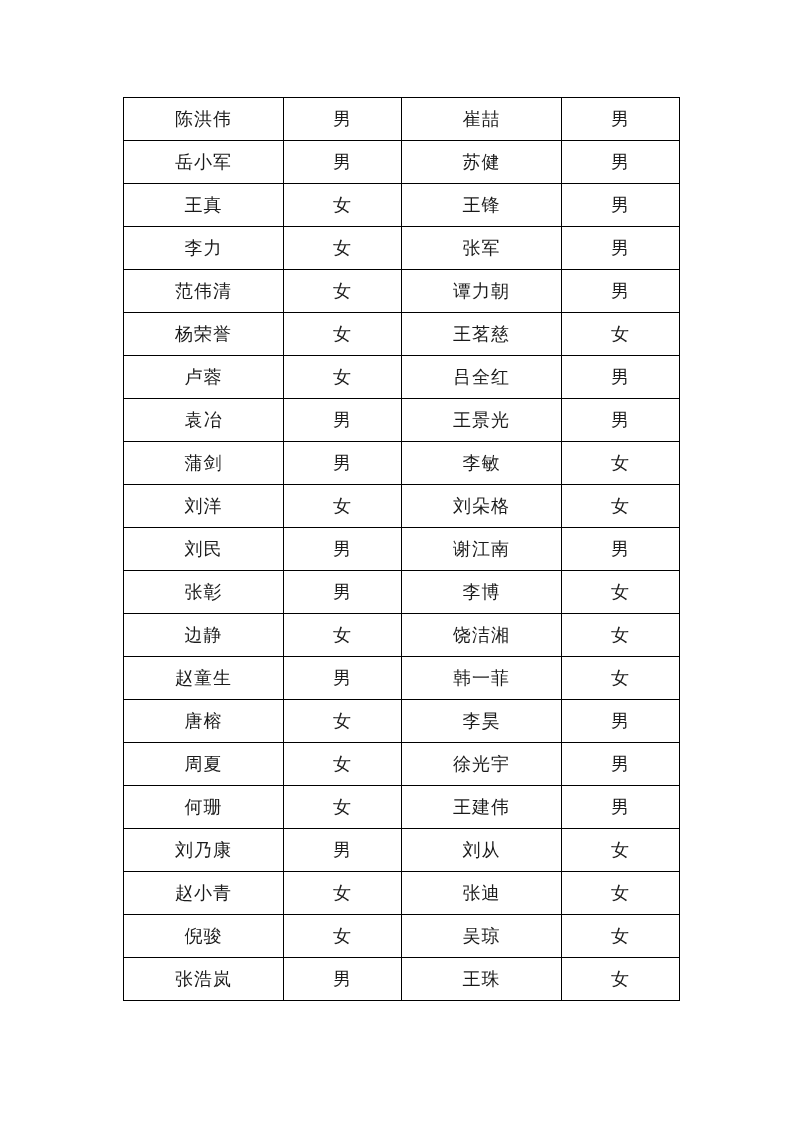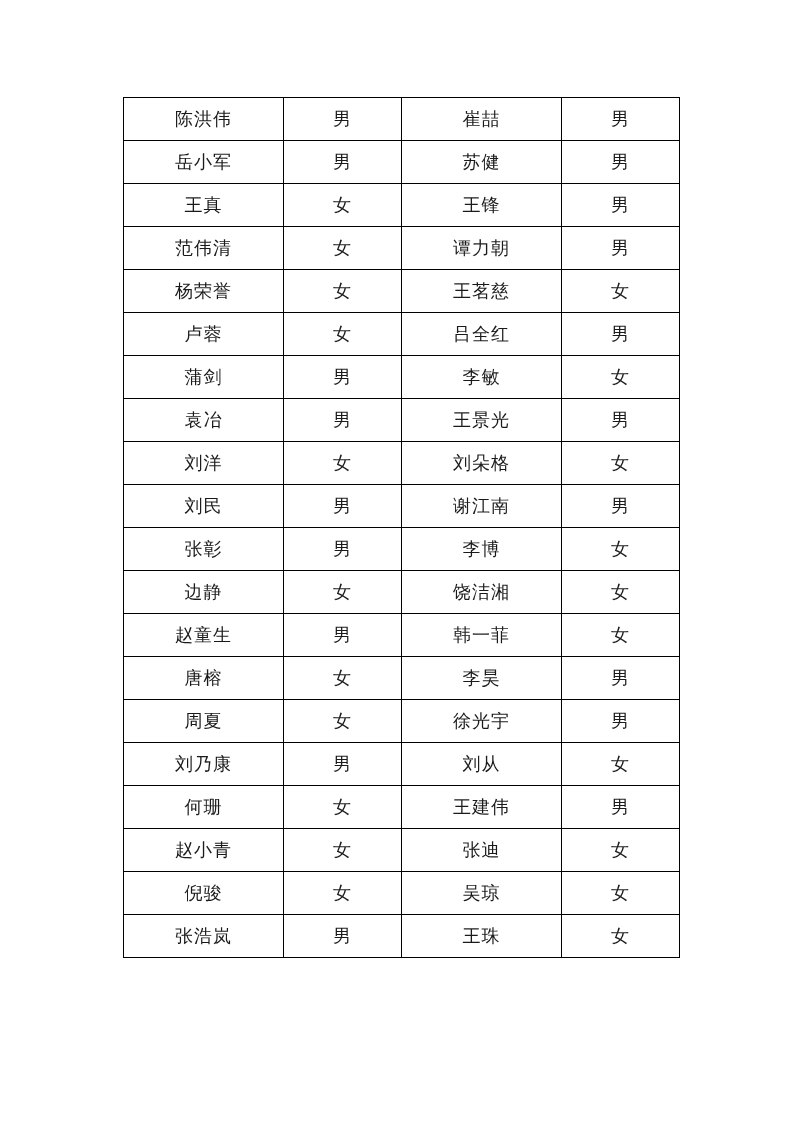--- a/index.html
+++ b/index.html
@@ -75,48 +75,54 @@
             <td>苏健</td>
             <td>男</td>
           </tr>
           <tr>
             <td>王真</td>
             <td>女</td>
             <td>王锋</td>
             <td>男</td>
           </tr>
           <tr>
+            <td>李力</td>
+            <td>女</td>
+            <td>张军</td>
+            <td>男</td>
+          </tr>
+          <tr>
             <td>范伟清</td>
             <td>女</td>
             <td>谭力朝</td>
             <td>男</td>
           </tr>
           <tr>
             <td>杨荣誉</td>
             <td>女</td>
             <td>王茗慈</td>
             <td>女</td>
           </tr>
           <tr>
             <td>卢蓉</td>
             <td>女</td>
             <td>吕全红</td>
             <td>男</td>
           </tr>
           <tr>
+            <td>袁冶</td>
+            <td>男</td>
+            <td>王景光</td>
+            <td>男</td>
+          </tr>
+          <tr>
             <td>蒲剑</td>
             <td>男</td>
             <td>李敏</td>
             <td>女</td>
-          </tr>
-          <tr>
-            <td>袁冶</td>
-            <td>男</td>
-            <td>王景光</td>
-            <td>男</td>
           </tr>
           <tr>
             <td>刘洋</td>
             <td>女</td>
             <td>刘朵格</td>
             <td>女</td>
           </tr>
           <tr>
             <td>刘民</td>
             <td>男</td>
@@ -147,30 +153,30 @@
             <td>李昊</td>
             <td>男</td>
           </tr>
           <tr>
             <td>周夏</td>
             <td>女</td>
             <td>徐光宇</td>
             <td>男</td>
           </tr>
           <tr>
+            <td>何珊</td>
+            <td>女</td>
+            <td>王建伟</td>
+            <td>男</td>
+          </tr>
+          <tr>
             <td>刘乃康</td>
             <td>男</td>
             <td>刘从</td>
             <td>女</td>
-          </tr>
-          <tr>
-            <td>何珊</td>
-            <td>女</td>
-            <td>王建伟</td>
-            <td>男</td>
           </tr>
           <tr>
             <td>赵小青</td>
             <td>女</td>
             <td>张迪</td>
             <td>女</td>
           </tr>
           <tr>
             <td>倪骏</td>
             <td>女</td>

